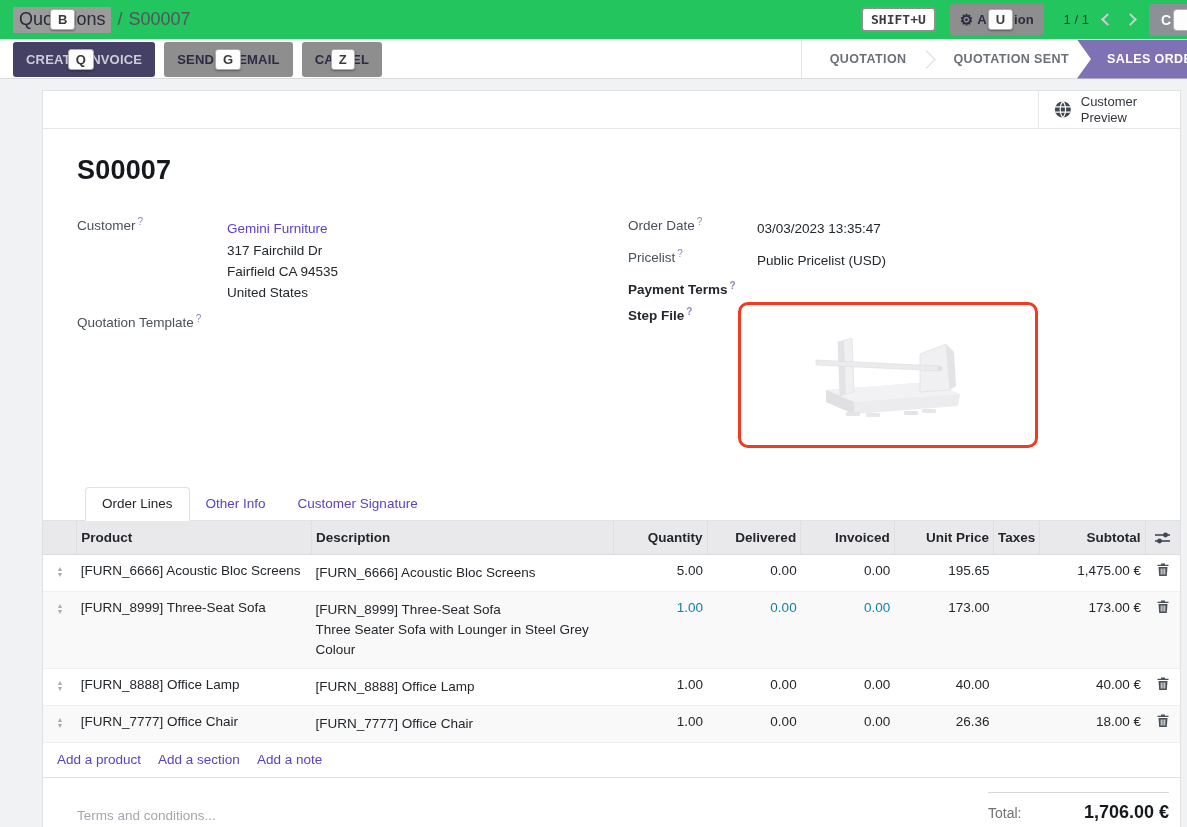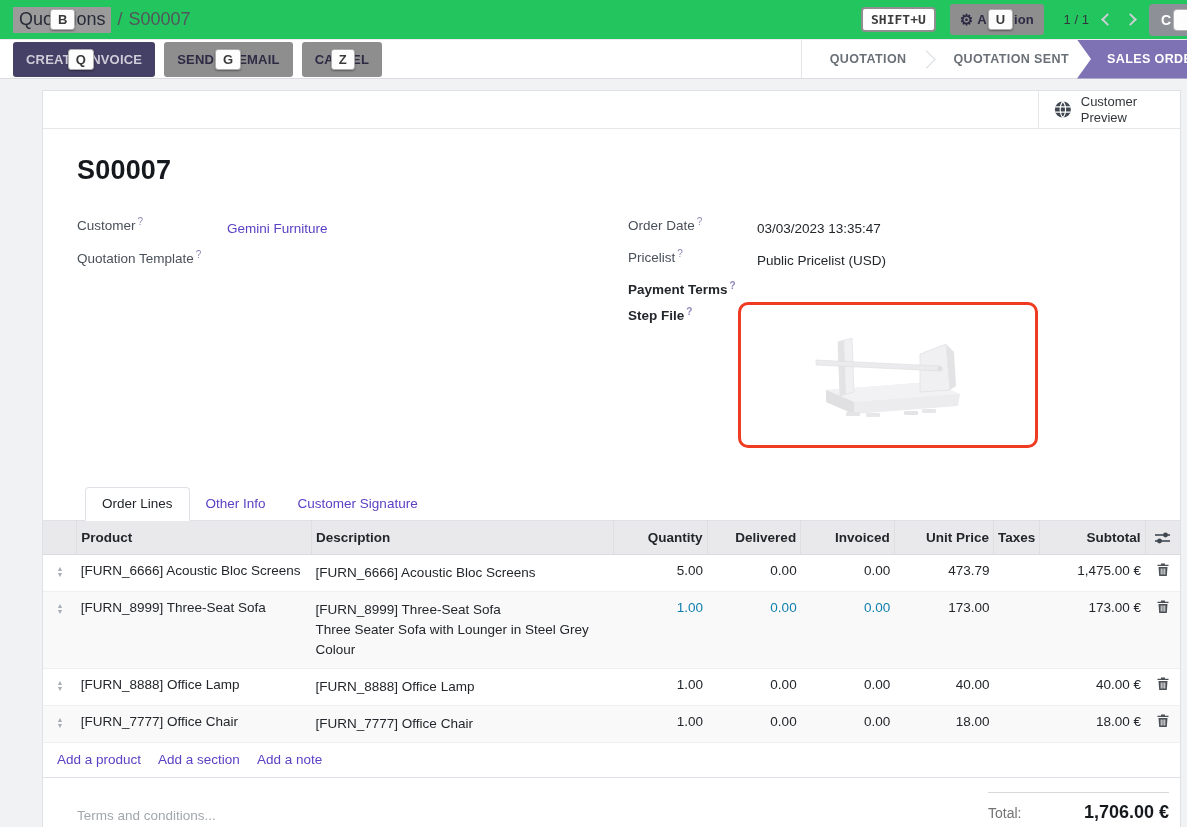--- a/index.html
+++ b/index.html
@@ -189,20 +189,23 @@
 
       <div class="sheet">
         <h1 class="doc-title">S00007</h1>
 
         <div class="fields">
           <div class="fcol-left">
             <div class="frow">
               <span class="flabel"><span>Customer</span><sup class="qmark">?</sup></span>
               <div class="fvalue">
                 <a class="link" href="#">Gemini Furniture</a>
+                <div class="addr">317 Fairchild Dr
+Fairfield CA 94535
+United States</div>
               </div>
             </div>
             <div class="frow" style="margin-top:12px;">
               <span class="flabel"><span>Quotation Template</span><sup class="qmark">?</sup></span>
               <span class="fvalue"></span>
             </div>
           </div>
 
           <div class="fcol-right">
             <div class="frow rpad">
@@ -277,21 +280,21 @@
         <tbody>
           <tr>
             <td>
                 <span class="handle">▲<br>▼</span>
               </td>
             <td>[FURN_6666] Acoustic Bloc Screens</td>
             <td class="desc">[FURN_6666] Acoustic Bloc Screens</td>
             <td class="num">5.00</td>
             <td class="num">0.00</td>
             <td class="num">0.00</td>
-            <td class="num">473.79</td>
+            <td class="num">195.65</td>
             <td></td>
             <td class="num">1,475.00 €</td>
             <td class="trash-cell">
                 <svg width="12" height="13" viewBox="0 0 12 13" style="margin:0 auto;">
                   <path d="M4 0.5 h4 v1.2 h3.5 v1.4 h-11 v-1.4 h3.5 z M1.5 4 h9 l-0.7 9 h-7.6 z" fill="#4a5056"></path>
                   <path d="M4.2 5.5 v6 M6 5.5 v6 M7.8 5.5 v6" stroke="#fff" stroke-width="0.9"></path>
                 </svg>
               </td>
           </tr>
           <tr>
@@ -335,21 +338,21 @@
           </tr>
           <tr>
             <td>
                 <span class="handle">▲<br>▼</span>
               </td>
             <td>[FURN_7777] Office Chair</td>
             <td class="desc">[FURN_7777] Office Chair</td>
             <td class="num">1.00</td>
             <td class="num">0.00</td>
             <td class="num">0.00</td>
-            <td class="num">18.00</td>
+            <td class="num">26.36</td>
             <td></td>
             <td class="num">18.00 €</td>
             <td class="trash-cell">
                 <svg width="12" height="13" viewBox="0 0 12 13" style="margin:0 auto;">
                   <path d="M4 0.5 h4 v1.2 h3.5 v1.4 h-11 v-1.4 h3.5 z M1.5 4 h9 l-0.7 9 h-7.6 z" fill="#4a5056"></path>
                   <path d="M4.2 5.5 v6 M6 5.5 v6 M7.8 5.5 v6" stroke="#fff" stroke-width="0.9"></path>
                 </svg>
               </td>
           </tr>
         </tbody>

